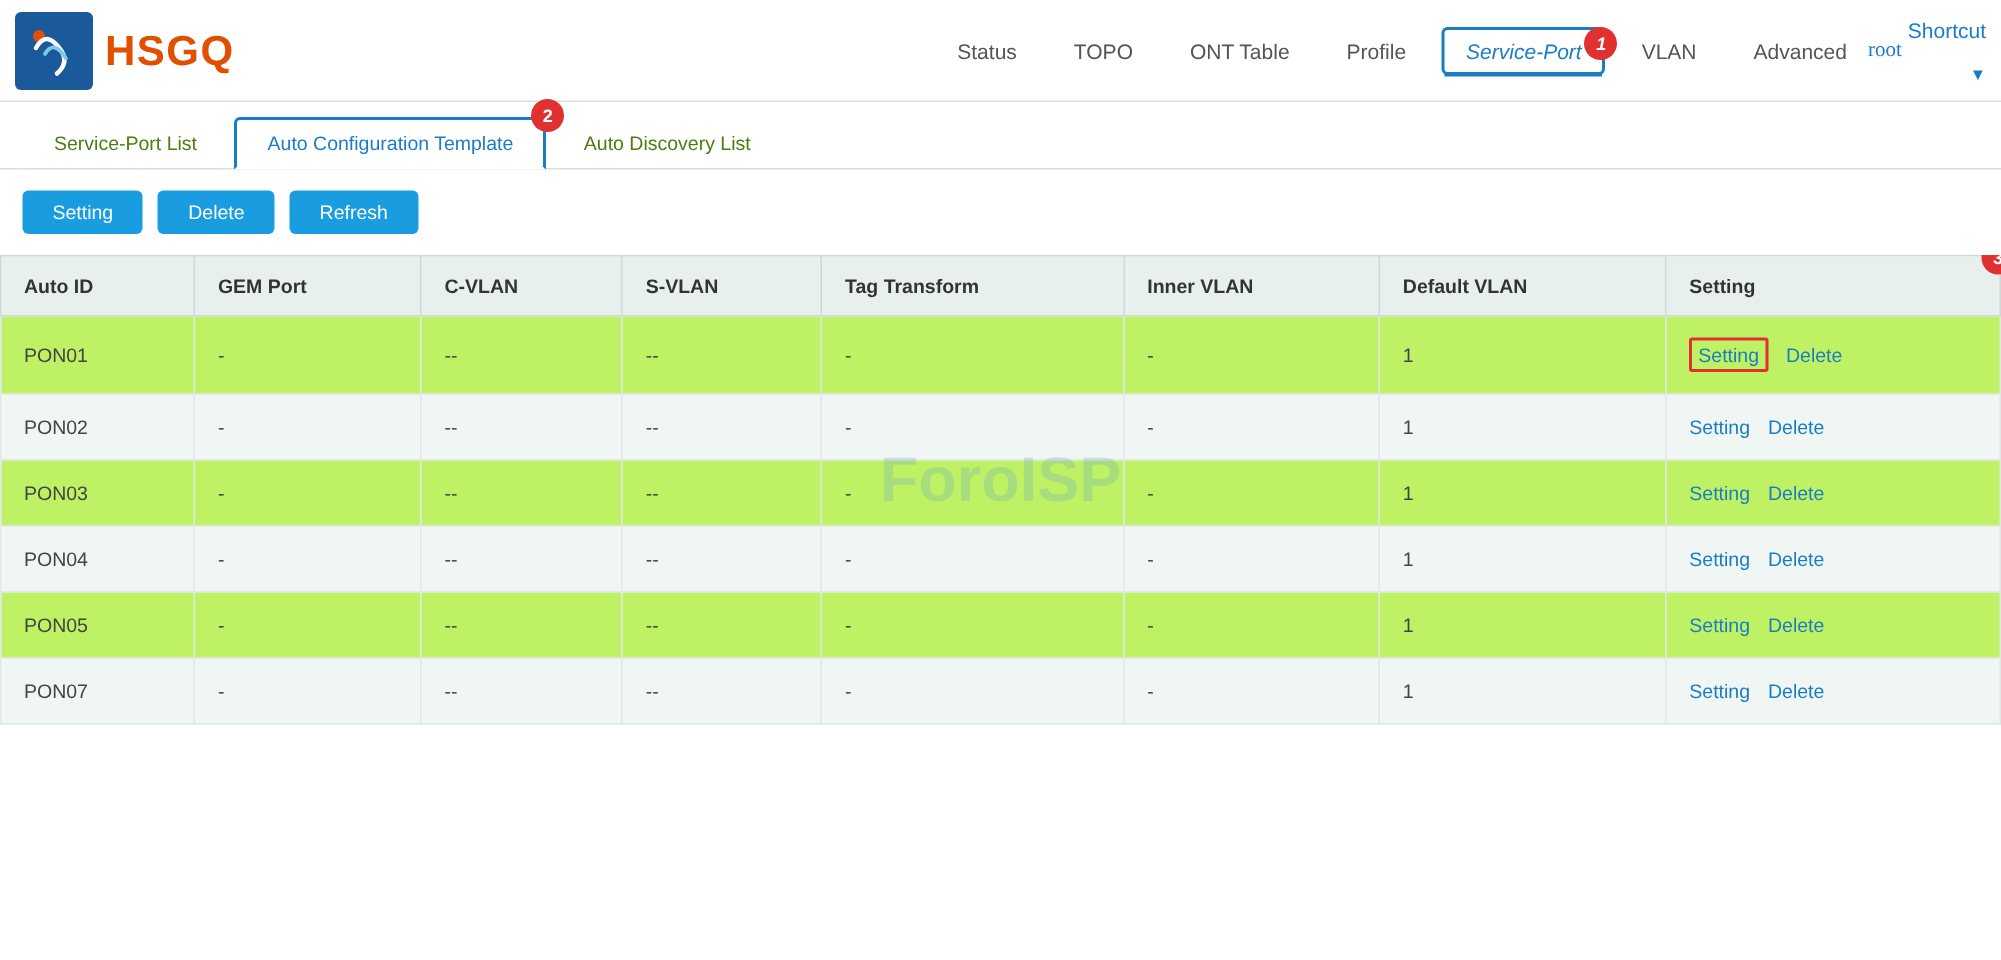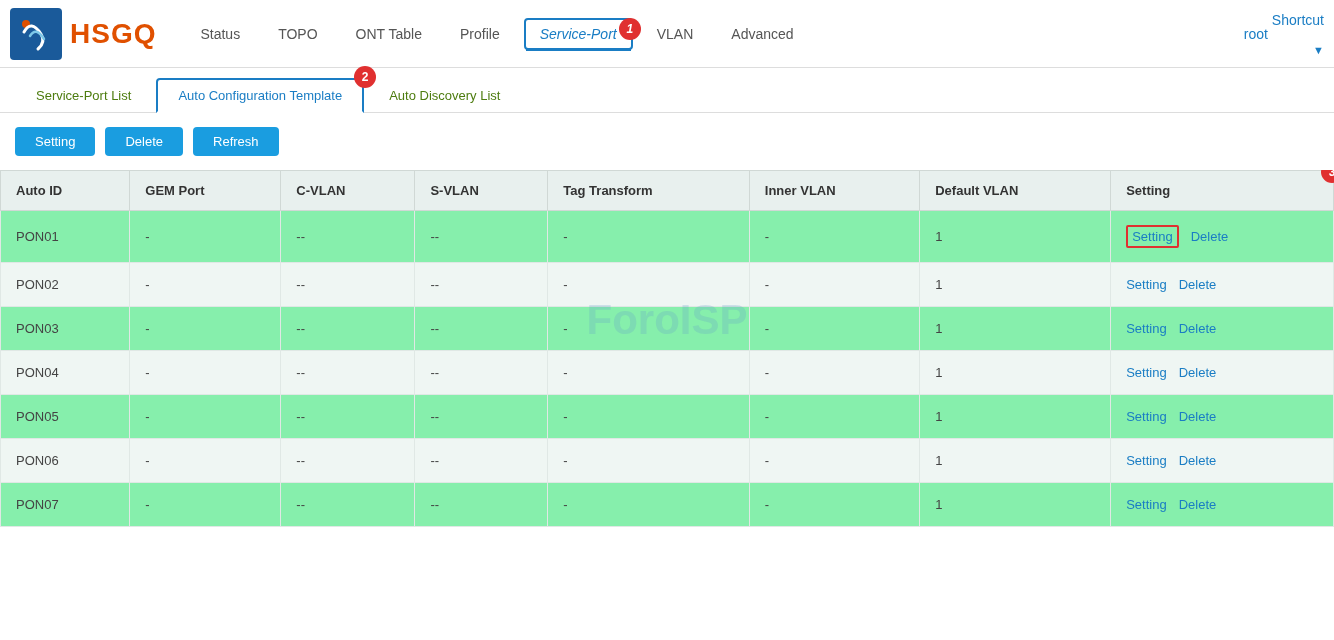--- a/index.html
+++ b/index.html
@@ -32,21 +32,21 @@
     .logo-text {
       font-size: 28px;
       font-weight: bold;
       color: #e05000;
       letter-spacing: 1px;
     }
     .nav {
       display: flex;
       align-items: center;
       flex: 1;
-      justify-content: flex-start;
+      justify-content: flex-end;
       gap: 10px;
     }
     .nav-item {
       padding: 6px 14px;
       cursor: pointer;
       color: #555;
       font-size: 14px;
       white-space: nowrap;
     }
     .nav-item.active {
@@ -67,20 +67,21 @@
     .nav-right {
       display: flex;
       align-items: center;
       gap: 4px;
       margin-left: auto;
     }
     .nav-root {
       color: #1a7dc4;
       font-size: 14px;
       cursor: pointer;
+      font-family: Liberation Serif, serif;
     }
     .nav-shortcut {
       color: #1a7dc4;
       font-size: 14px;
       cursor: pointer;
       display: flex;
       align-items: flex-end;
       gap: 16px;
       flex-direction: column;
     }
@@ -161,21 +162,21 @@
     }
     thead th {
       padding: 12px 15px;
       text-align: left;
       font-weight: 600;
       color: #333;
       border: 1px solid #d0d8d5;
       font-size: 13px;
     }
     tbody tr {
-      background: #86efac;
+      background: #bef264;
       border-bottom: 1px solid #e0e8e5;
     }
     tbody tr:nth-child(even) {
       background: #eff6f3;
     }
     tbody td {
       padding: 14px 15px;
       border: 1px solid #e0e8e5;
       color: #444;
       font-size: 13px;
@@ -356,35 +357,20 @@
       <td>-</td>
       <td>1</td>
       <td>
         <div class="setting-cell">
           <a class="action-link">Setting</a>
           <a class="action-link">Delete</a>
         </div>
       </td>
     </tr>
         <tr>
-      <td>PON06</td>
-      <td>-</td>
-      <td>--</td>
-      <td>--</td>
-      <td>-</td>
-      <td>-</td>
-      <td>1</td>
-      <td>
-        <div class="setting-cell">
-          <a class="action-link">Setting</a>
-          <a class="action-link">Delete</a>
-        </div>
-      </td>
-    </tr>
-        <tr>
       <td>PON07</td>
       <td>-</td>
       <td>--</td>
       <td>--</td>
       <td>-</td>
       <td>-</td>
       <td>1</td>
       <td>
         <div class="setting-cell">
           <a class="action-link">Setting</a>

